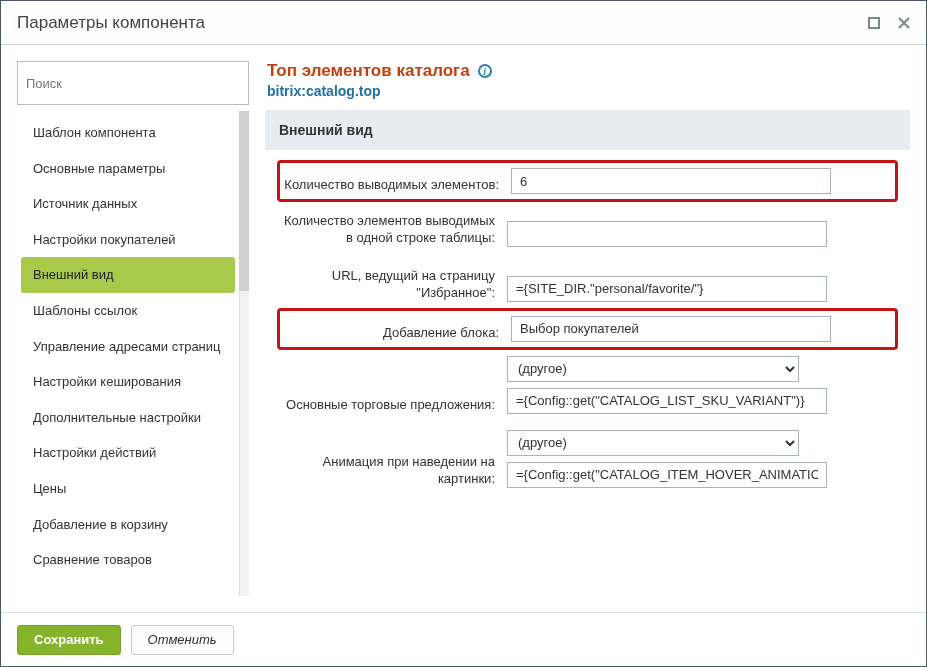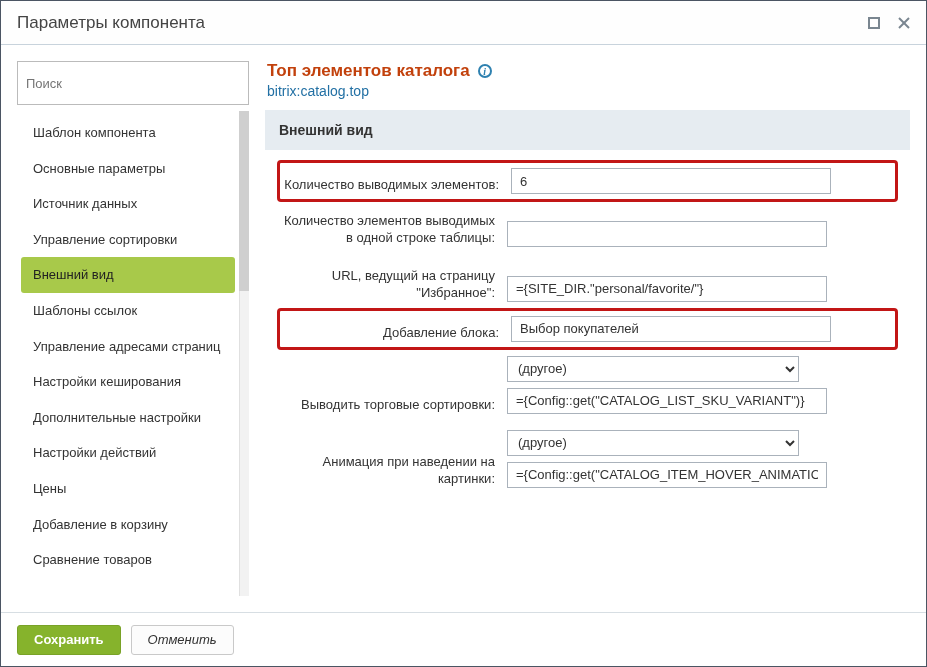--- a/index.html
+++ b/index.html
@@ -18,21 +18,21 @@
 .nav-scroll-track { width: 10px; height: 100%; background: #f2f2f2; border-left:1px solid #e0e0e0; }
 .nav-scroll-thumb { position: absolute; top: 0; right: 0; width: 10px; height: 180px; background: #cfcfcf; }
 .nav-list { list-style: none; padding: 4px 14px 4px 4px; }
 .nav-item { padding: 10px 12px; cursor: pointer; font-size: 13px; color: #333; line-height: 1.2; }
 .nav-item.active { background: #a8c94a; border-radius: 3px; color: #222; }
 .main { flex: 1; display: flex; flex-direction: column; overflow: hidden; position: relative; }
 .main-head { padding: 0 0 10px 2px; }
 .main-title-row { display: flex; align-items: center; gap: 8px; }
 .main-title { font-size: 17px; font-weight: bold; color: #c2410c; }
 .info-icon { width: 14px; height: 14px; border: 2px solid #2e81b0; border-radius: 50%; color: #2e81b0; font-size: 10px; font-style: italic; font-weight: bold; display: inline-flex; align-items: center; justify-content: center; font-family: Georgia, serif; }
-.main-sub { color: #2270a4; font-size: 14px; font-weight: normal; margin-top: 2px; }
+.main-sub { color: #2270a4; font-size: 14px; font-weight: bold; margin-top: 2px; }
 .main-body { flex: 1; overflow-y: auto; position: relative; border-top: 1px solid transparent; }
 .main-body::-webkit-scrollbar { width: 12px; }
 .main-body::-webkit-scrollbar-thumb { background: #cfcfcf; }
 .main-body::-webkit-scrollbar-track { background: #f2f2f2; }
 .section-header { background: #e6ecf1; padding: 12px 14px; font-weight: bold; font-size: 14px; color: #333; }
 .form { padding: 12px 14px; }
 .row { display: flex; align-items: flex-end; padding: 8px 0; }
 .row.highlight { outline: 3px solid #c21616; outline-offset: -1px; border-radius: 2px; padding: 6px 4px; }
 .lbl { width: 228px; text-align: right; padding-right: 12px; font-size: 13px; color: #333; line-height: 1.3; padding-top: 5px; }
 .ctl { flex: 1; display: flex; flex-direction: column; gap: 6px; }
@@ -65,21 +65,21 @@
 
     <div class="sidebar">
       <div class="search-wrap">
         <input class="search-input" placeholder="Поиск" style="">
       </div>
       <div class="nav">
         <ul class="nav-list">
           <li class="nav-item">Шаблон компонента</li>
           <li class="nav-item">Основные параметры</li>
           <li class="nav-item">Источник данных</li>
-          <li class="nav-item">Управление сортировки</li>
+          <li class="nav-item">Настройки покупателей</li>
           <li class="nav-item active">Внешний вид</li>
           <li class="nav-item">Шаблоны ссылок</li>
           <li class="nav-item">Управление адресами страниц</li>
           <li class="nav-item">Настройки кеширования</li>
           <li class="nav-item">Дополнительные настройки</li>
           <li class="nav-item">Настройки действий</li>
           <li class="nav-item">Цены</li>
           <li class="nav-item">Добавление в корзину</li>
           <li class="nav-item">Сравнение товаров</li>
         </ul>
@@ -126,21 +126,21 @@
           </div>
 
           <div class="row highlight">
             <div class="lbl">Добавление блока:</div>
             <div class="ctl">
               <input class="txt" value="Выбор покупателей" style="">
             </div>
           </div>
 
           <div class="row">
-            <div class="lbl">Выводить торговые сортировки:</div>
+            <div class="lbl">Основные торговые предложения:</div>
             <div class="ctl">
               <select class="sel">
                 <option>(другое)</option>
               </select>
               <input class="txt" value="={Config::get(&quot;CATALOG_LIST_SKU_VARIANT&quot;)}" style="">
             </div>
           </div>
 
           <div class="row">
             <div class="lbl">Анимация при наведении на картинки:</div>

